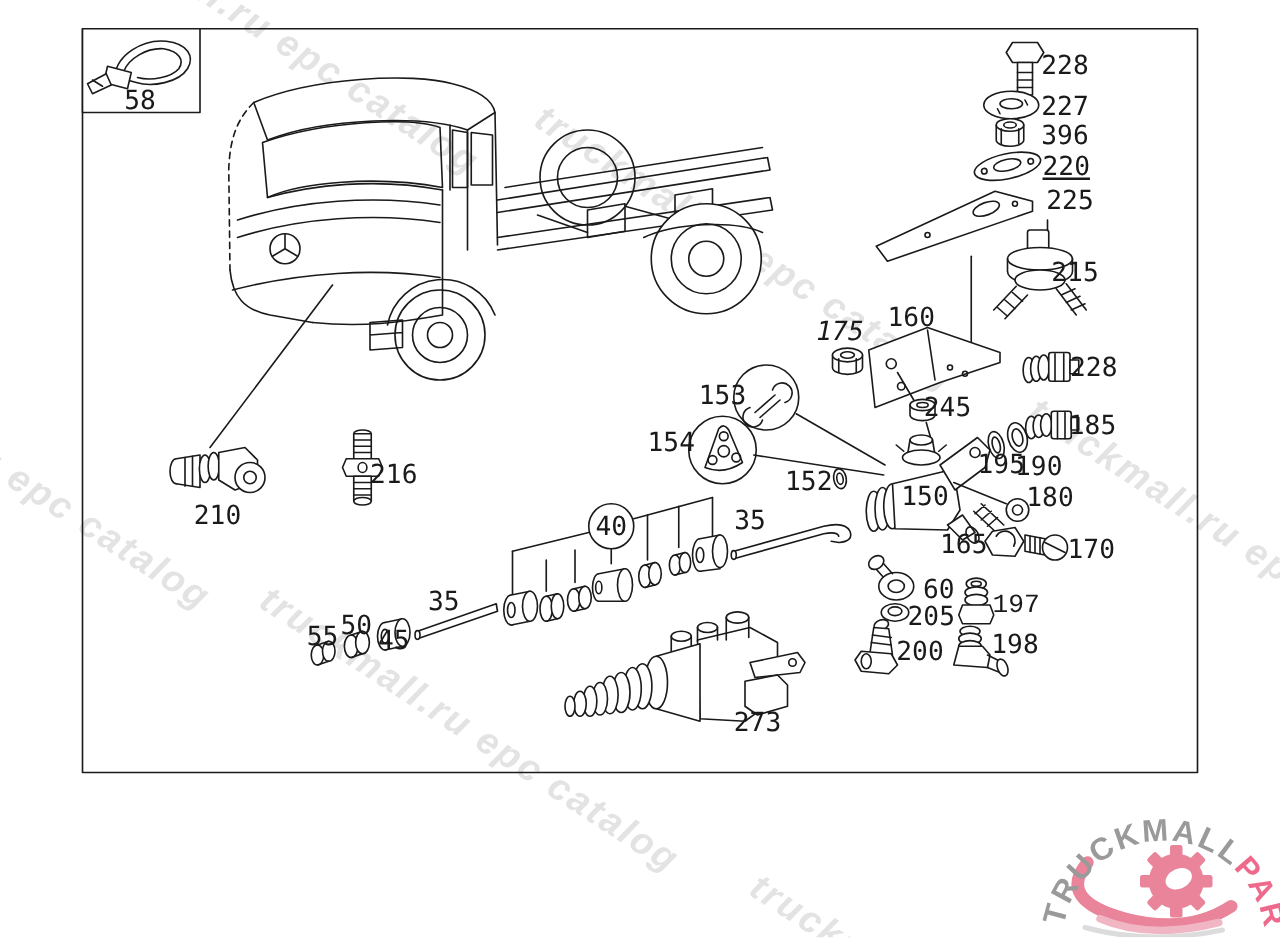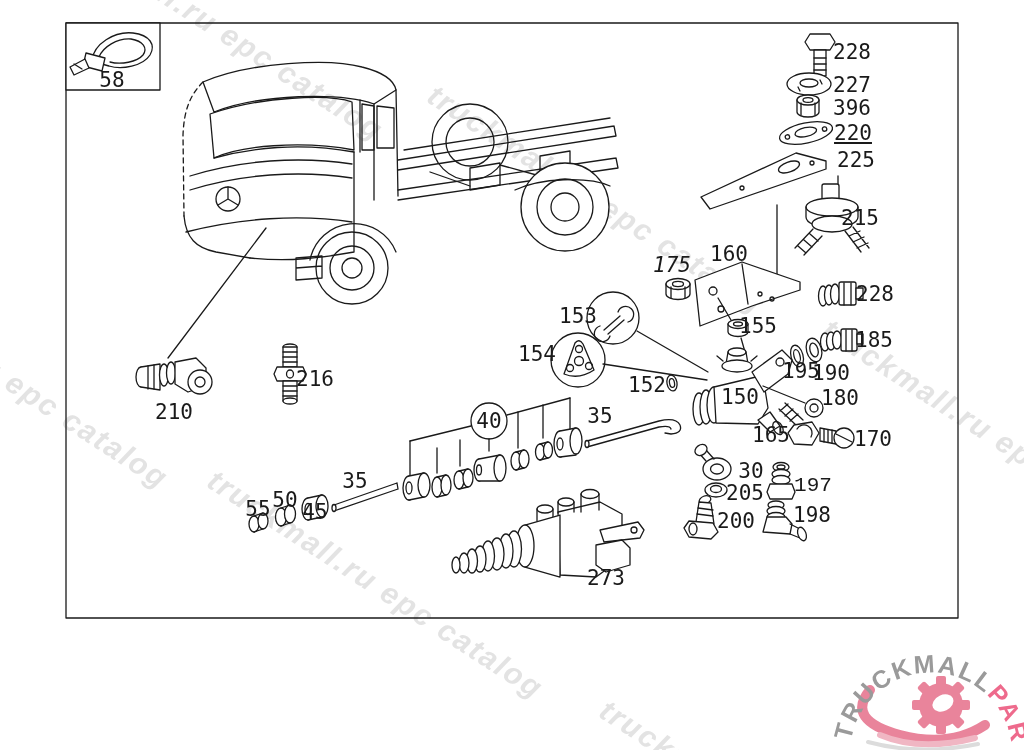--- a/index.html
+++ b/index.html
@@ -380,37 +380,37 @@
       <span class="plabel" style="left: 112px; top: 80px;">58</span>
       <span class="plabel" style="left: 852px; top: 52px;">228</span>
       <span class="plabel" style="left: 852px; top: 85px;">227</span>
       <span class="plabel" style="left: 852px; top: 108px;">396</span>
       <span class="plabel" style="left: 853px; top: 133px; text-decoration: underline;">220</span>
       <span class="plabel" style="left: 856px; top: 160px;">225</span>
       <span class="plabel" style="left: 860px; top: 218px;">215</span>
       <span class="plabel" style="left: 729px; top: 254px;">160</span>
       <span class="plabel" style="left: 672px; top: 265px; font-style: italic;">175</span>
       <span class="plabel" style="left: 875px; top: 294px;">228</span>
-      <span class="plabel" style="left: 758px; top: 326px;">155</span>
+      <span class="plabel" style="left: 758px; top: 326px;">245</span>
       <span class="plabel" style="left: 874px; top: 340px;">185</span>
       <span class="plabel" style="left: 578px; top: 316px;">153</span>
       <span class="plabel" style="left: 537px; top: 354px;">154</span>
       <span class="plabel" style="left: 801px; top: 371px; text-align: right;">195</span>
       <span class="plabel" style="left: 831px; top: 373px;">190</span>
       <span class="plabel" style="left: 647px; top: 385px;">152</span>
       <span class="plabel" style="left: 740px; top: 397px;">150</span>
       <span class="plabel" style="left: 840px; top: 398px;">180</span>
       <span class="plabel" style="left: 315px; top: 379px;">216</span>
       <span class="plabel" style="left: 174px; top: 412px;">210</span>
       <span class="plabel" style="left: 771px; top: 435px;">165</span>
       <span class="plabel" style="left: 873px; top: 439px; text-align: right;">170</span>
       <span class="plabel" style="left: 489px; top: 421px;">40</span>
       <span class="plabel" style="left: 355px; top: 481px;">35</span>
       <span class="plabel" style="left: 600px; top: 416px;">35</span>
-      <span class="plabel" style="left: 751px; top: 471px;">30</span>
+      <span class="plabel" style="left: 751px; top: 471px;">60</span>
       <span class="plabel" style="left: 745px; top: 493px;">205</span>
       <span class="plabel" style="left: 813px; top: 485px; font-family: Liberation Mono, monospace;">197</span>
       <span class="plabel" style="left: 736px; top: 521px;">200</span>
       <span class="plabel" style="left: 812px; top: 515px;">198</span>
       <span class="plabel" style="left: 315px; top: 512px;">45</span>
       <span class="plabel" style="left: 285px; top: 500px;">50</span>
       <span class="plabel" style="left: 258px; top: 509px;">55</span>
       <span class="plabel" style="left: 606px; top: 578px;">273</span>
     </div>
 </div>

